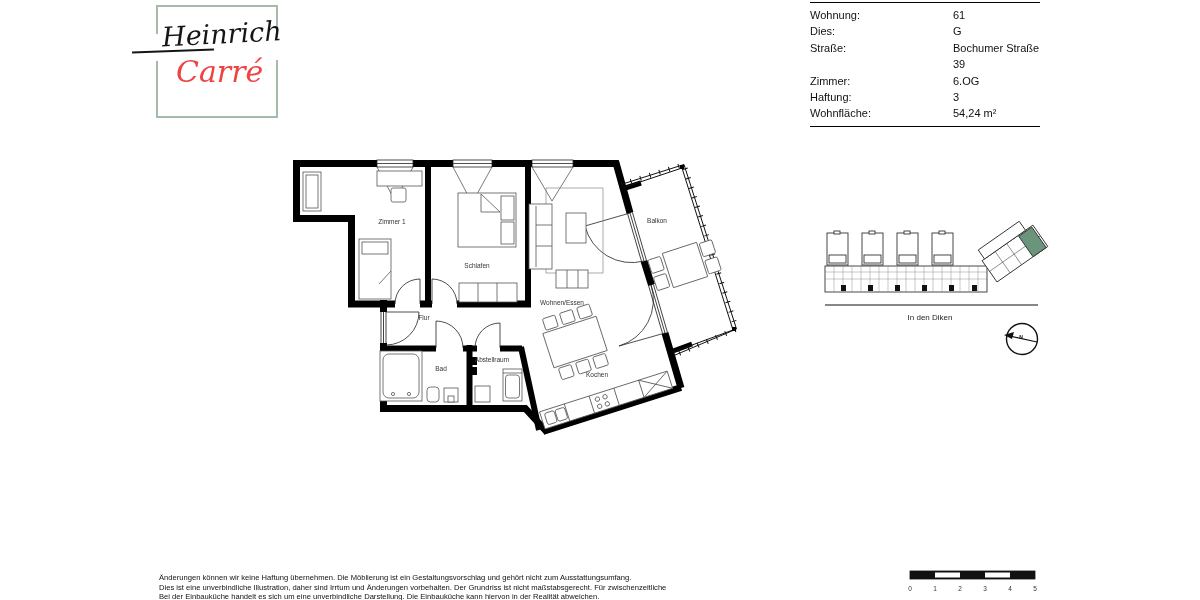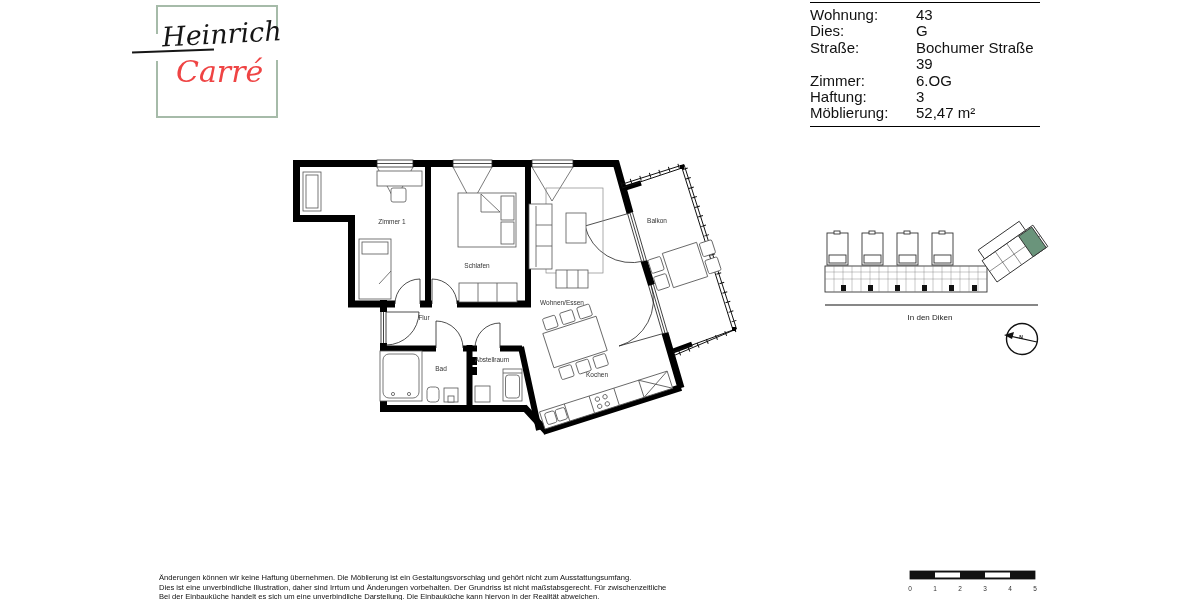--- a/index.html
+++ b/index.html
@@ -13,21 +13,21 @@
                  font-family:"DejaVu Serif",serif;font-style:italic;
                  font-size:27px;color:#161616;transform:rotate(-3deg);white-space:nowrap;}
   .logo-bar{position:absolute;left:-26px;top:43px;width:82px;height:2px;background:#161616;
             transform:rotate(-2deg);}
   .logo-carre{position:absolute;left:18px;top:47px;font-family:"DejaVu Serif",serif;
               font-style:italic;font-size:30px;color:#ef4444;white-space:nowrap;}
   
   .info-table{position:absolute;left:810px;top:2px;width:230px;
               border-top:1.5px solid #000;border-bottom:1.5px solid #000;
               padding:4px 0 4px 0;}
-  .info-row{display:flex;font-size:15px;line-height:16.4px;color:#111;}
+  .info-row{display:flex;font-size:11px;line-height:16.4px;color:#111;gap:37px;}
   .info-label{width:106px;}
   .info-value{flex:1;}
   
   .disclaimer{position:absolute;left:159px;top:573px;width:670px;
               font-size:7.6px;line-height:9.6px;color:#111;}
   
   .plan-svg{position:absolute;left:0;top:0;}
   svg text{font-family:"Liberation Sans",sans-serif;}
 </style>
 </head>
@@ -39,41 +39,41 @@
     <div class="logo-gap" style="left:-3px;top:27px;width:5px;height:27px;"></div>
     <div class="logo-gap" style="right:-3px;top:30px;width:5px;height:23px;"></div>
     <div class="logo-bar"></div>
     <div class="logo-heinrich">Heinrich</div>
     <div class="logo-carre">Carré</div>
   </div>
 
   <div class="info-table">
     <div class="info-row">
       <span class="info-label">Wohnung:</span>
-      <span class="info-value">43</span>
+      <span class="info-value">61</span>
     </div>
     <div class="info-row">
       <span class="info-label">Dies:</span>
       <span class="info-value">G</span>
     </div>
     <div class="info-row">
       <span class="info-label">Straße:</span>
       <span class="info-value">Bochumer Straße 39</span>
     </div>
     <div class="info-row">
       <span class="info-label">Zimmer:</span>
       <span class="info-value">6.OG</span>
     </div>
     <div class="info-row">
       <span class="info-label">Haftung:</span>
       <span class="info-value">3</span>
     </div>
     <div class="info-row">
-      <span class="info-label">Möblierung:</span>
-      <span class="info-value">52,47 m²</span>
+      <span class="info-label">Wohnfläche:</span>
+      <span class="info-value">54,24 m²</span>
     </div>
   </div>
 
   <svg class="plan-svg" width="1200" height="600" viewBox="0 0 1200 600">
 
     <g>
 
       <path stroke="#000" stroke-width="7" fill="none" d="
         M293,163.5 H377 M413,163.5 H453 M492,163.5 H532 M573,163.5 H618
         M296.5,160 V222

